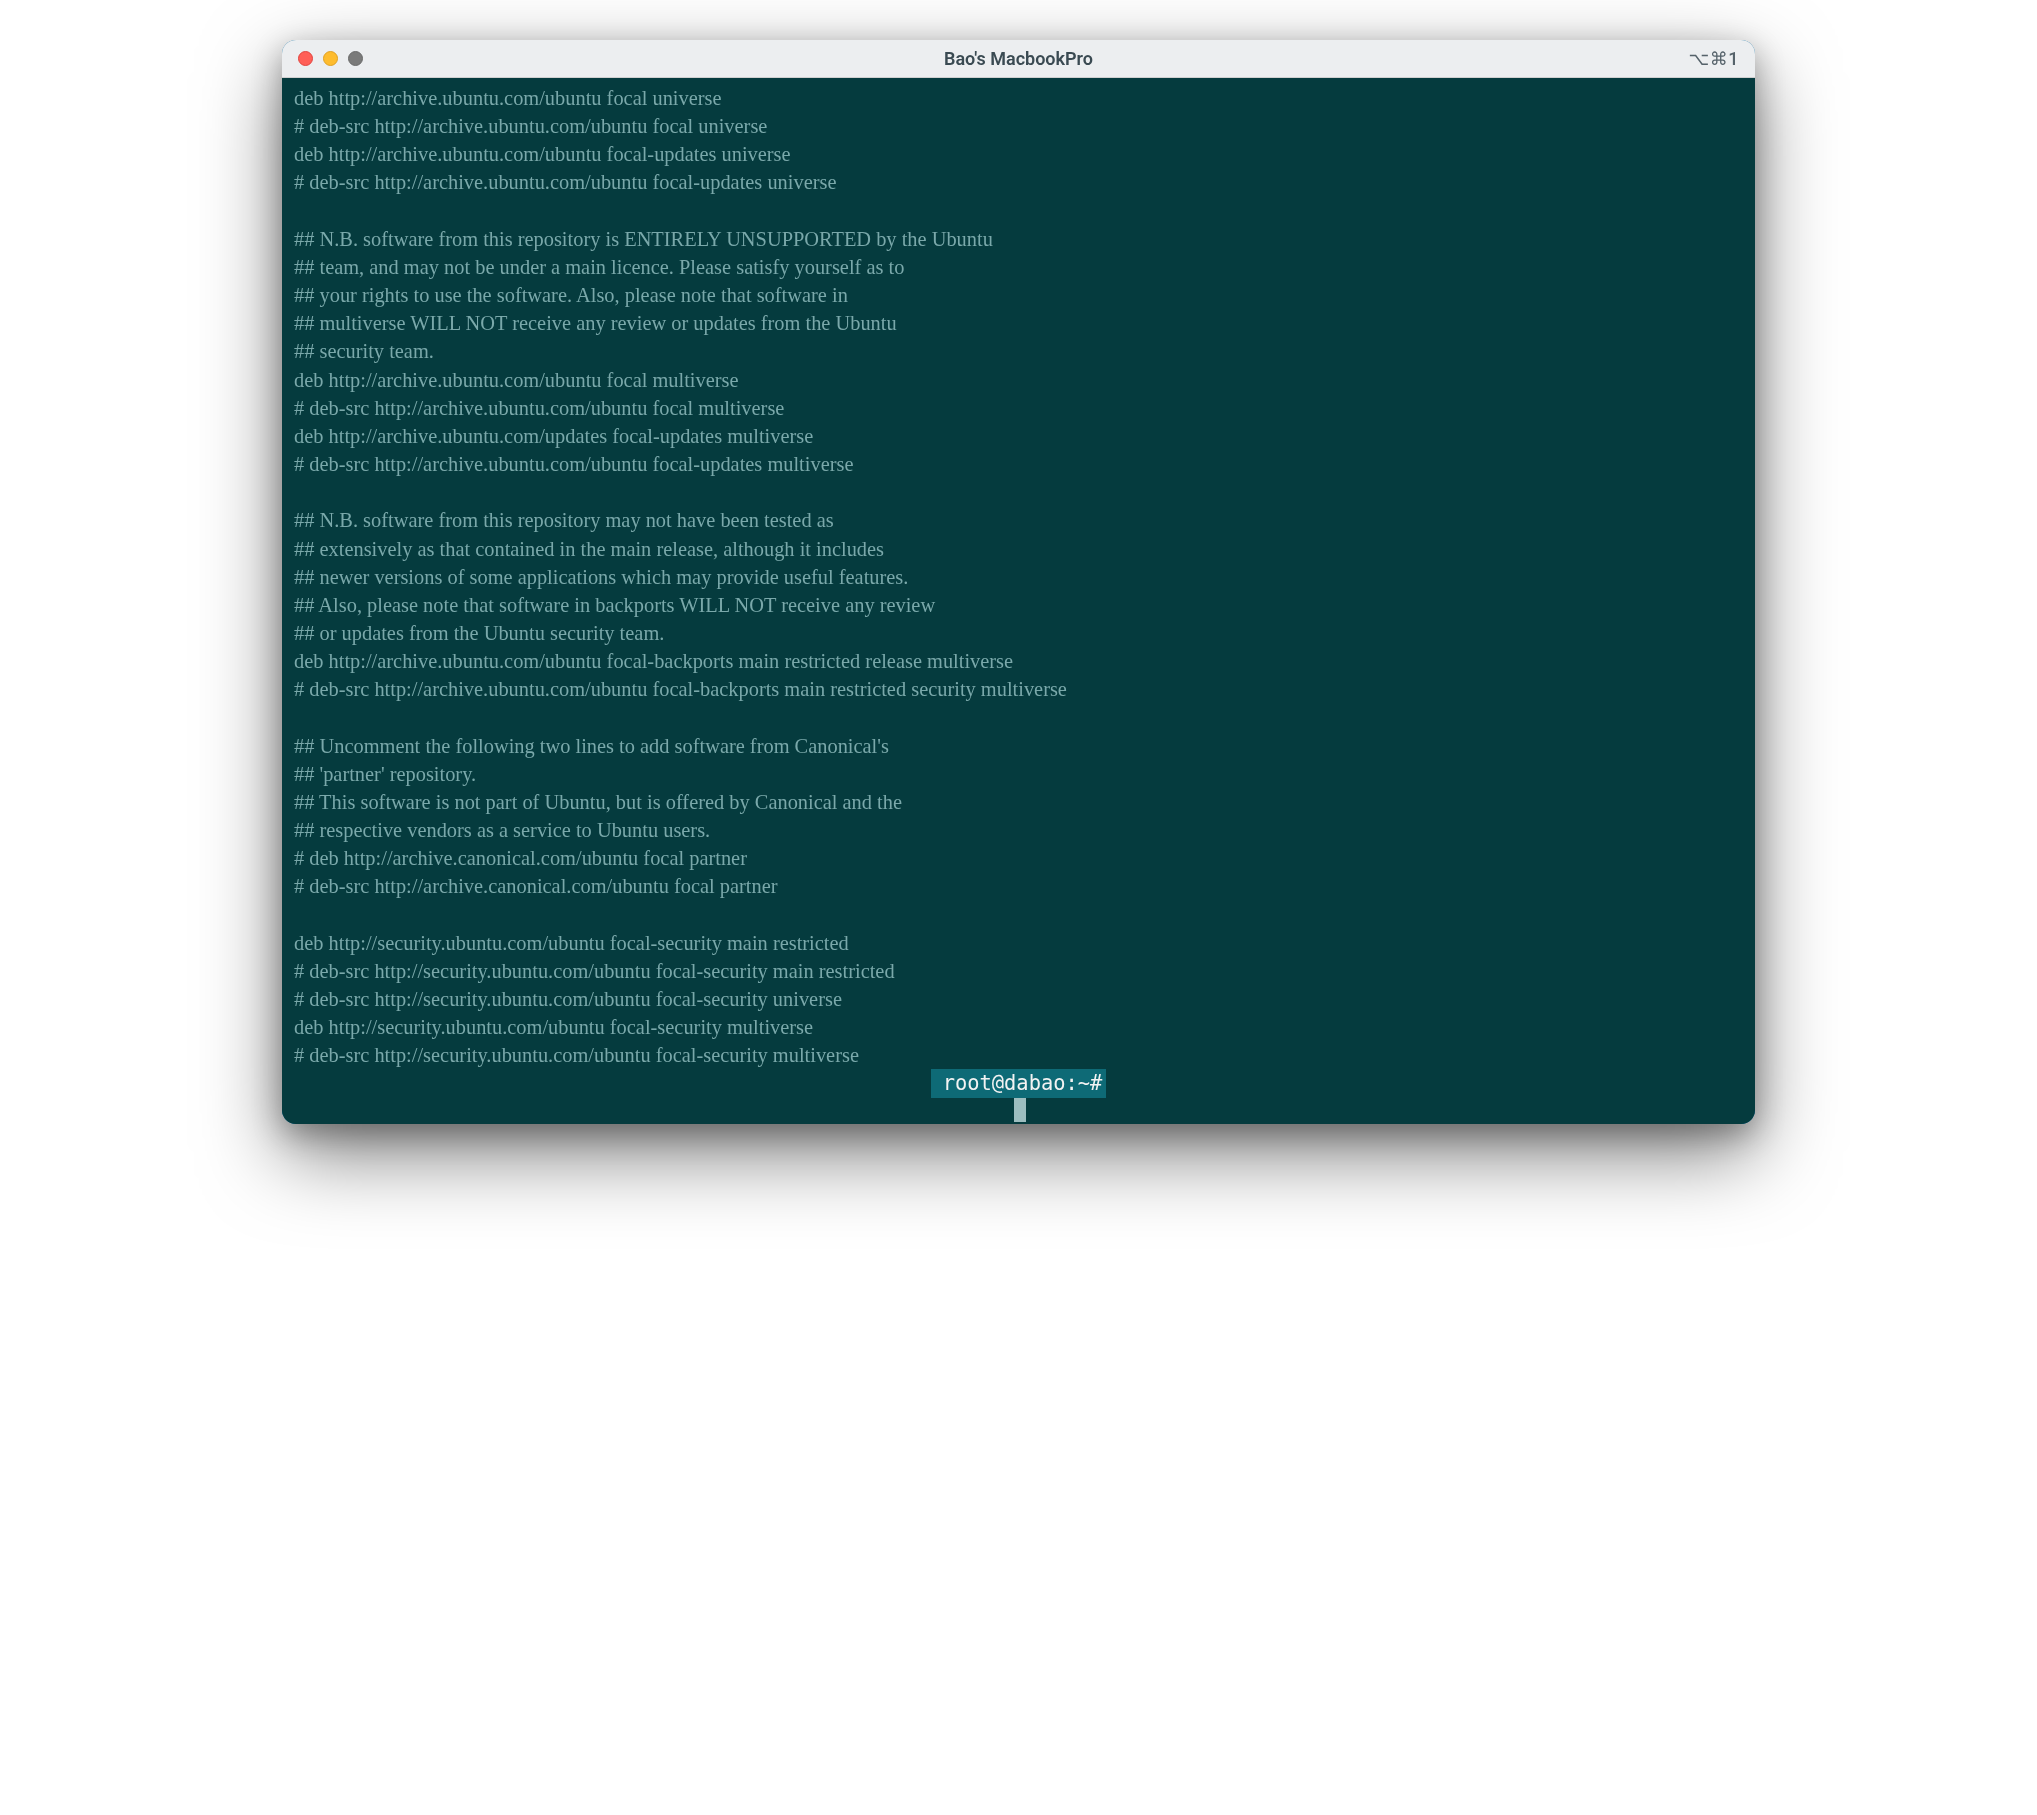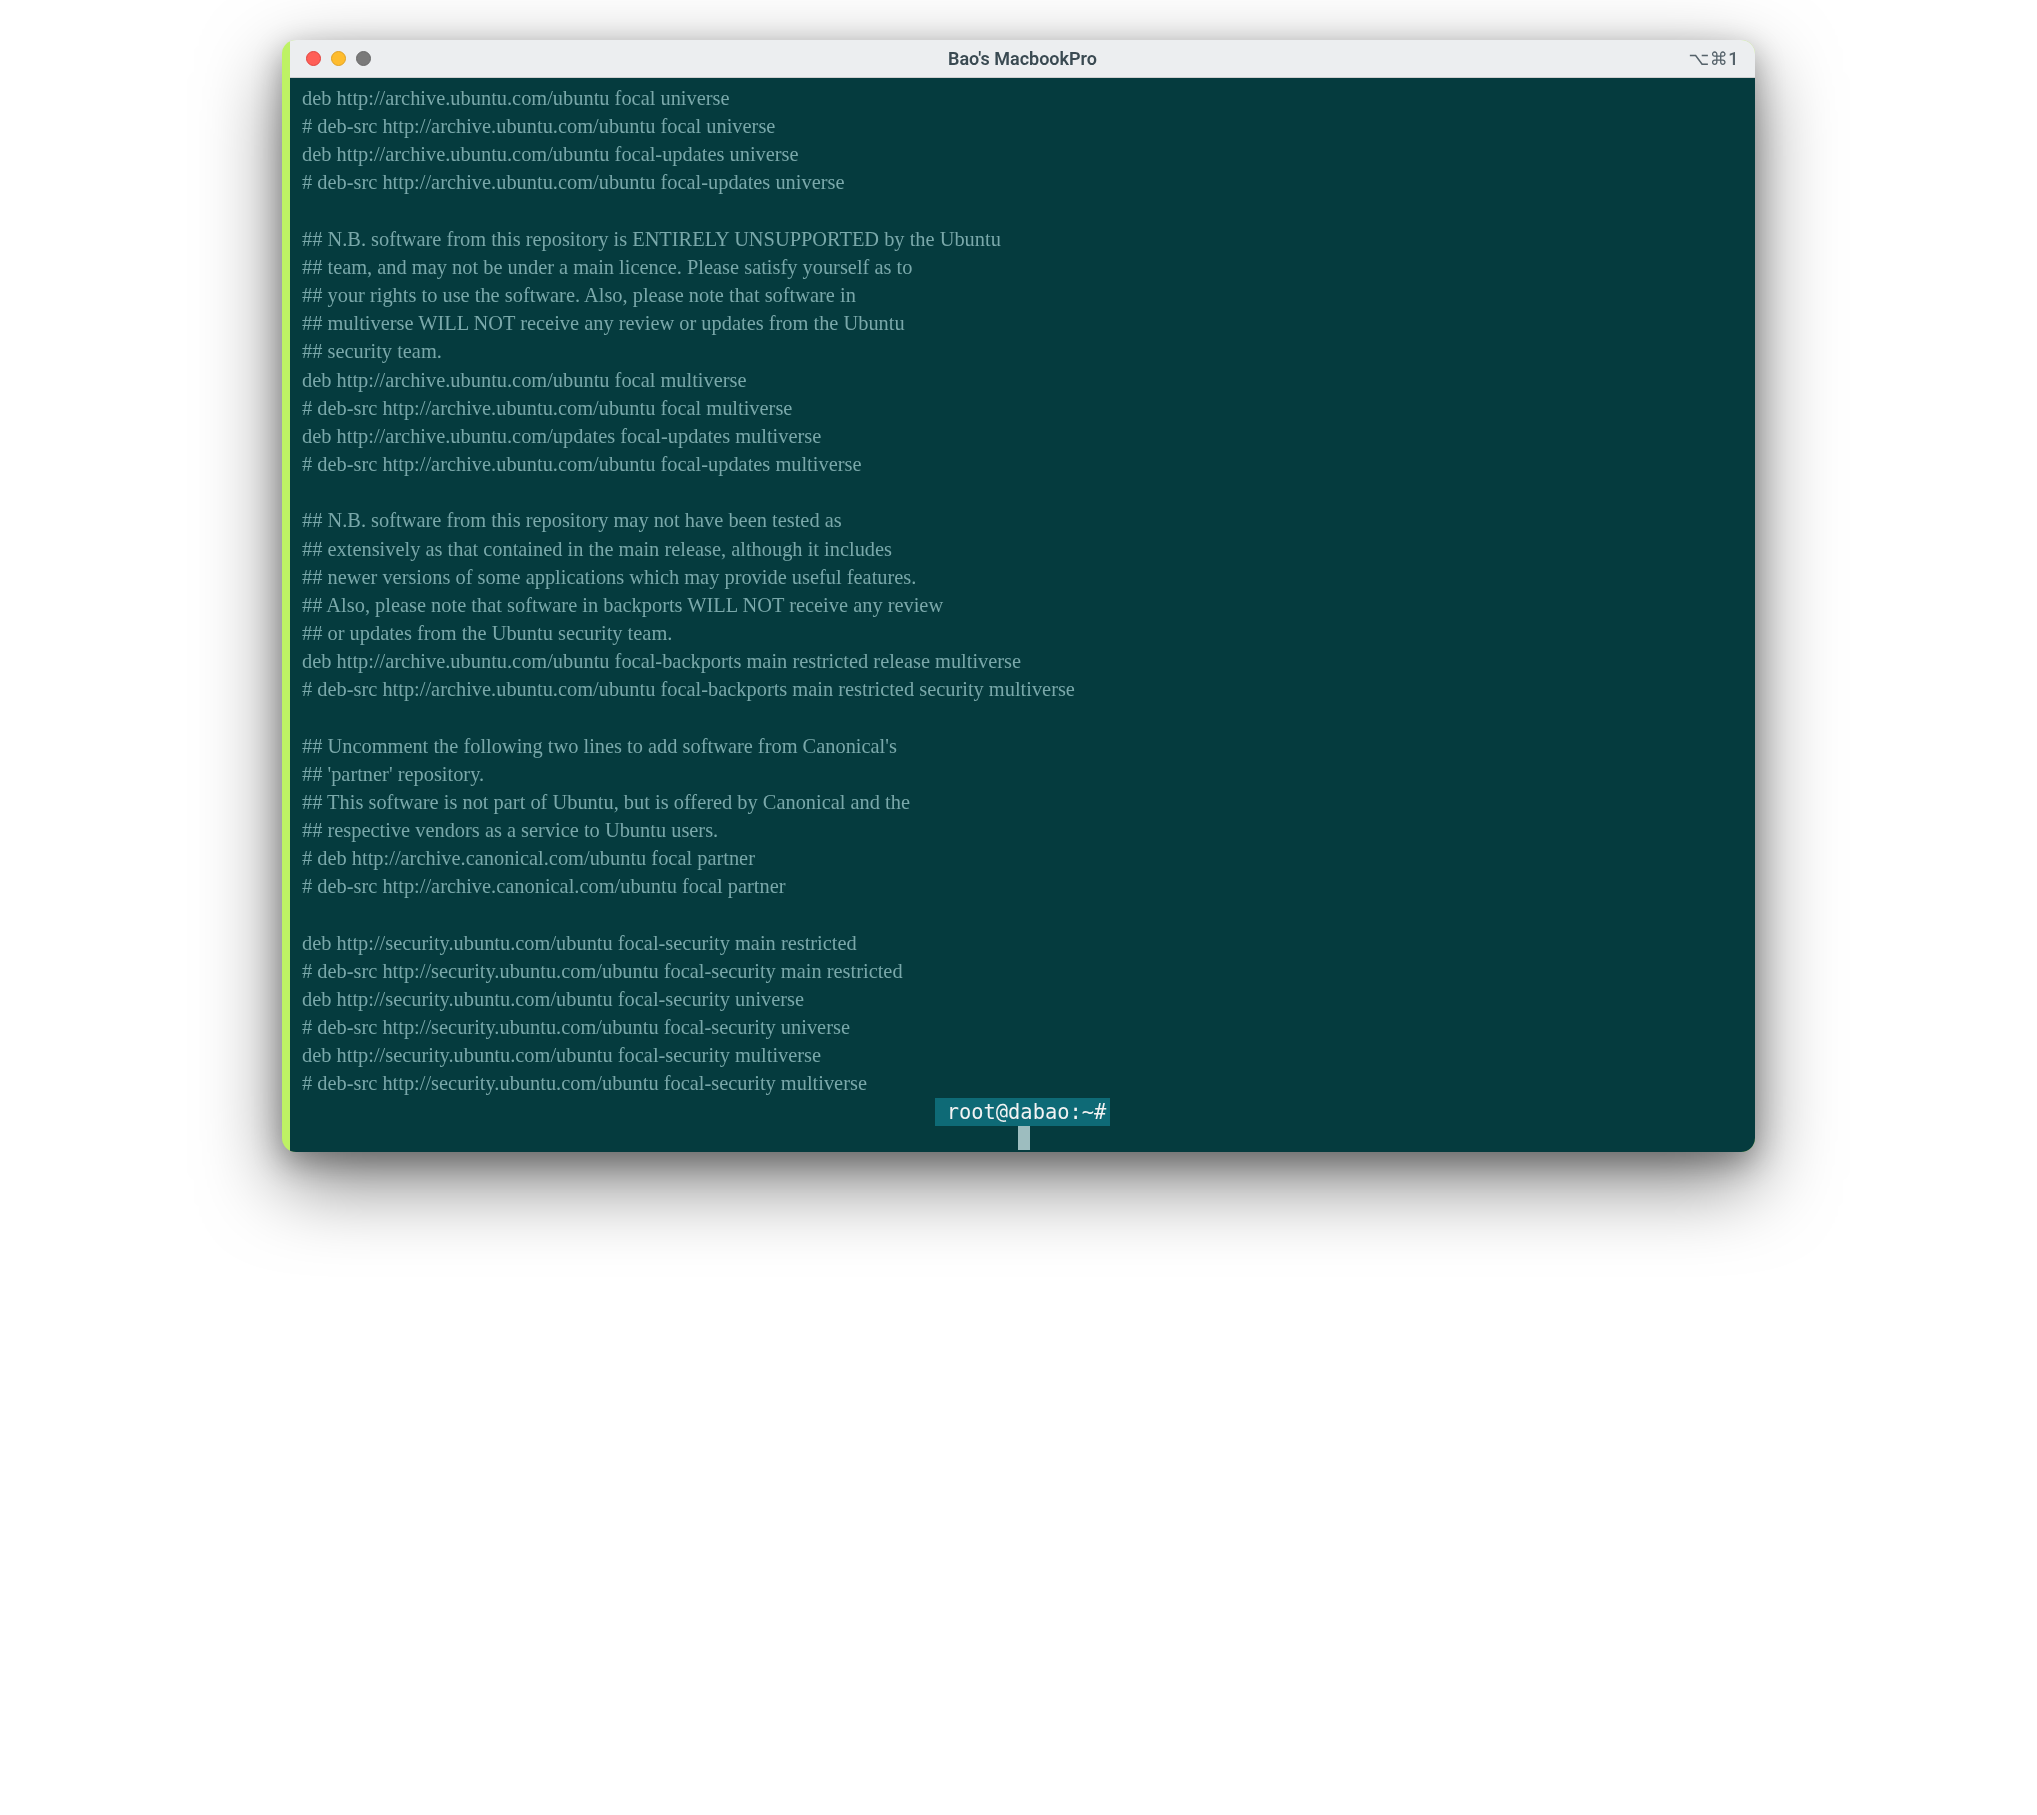--- a/index.html
+++ b/index.html
@@ -11,25 +11,24 @@
       background: #ffffff;
       display: flex;
       align-items: flex-start;
       justify-content: center;
       min-height: 100vh;
       padding: 40px;
       font-family: -apple-system, BlinkMacSystemFont, "Segoe UI", Roboto, sans-serif;
     }
     .window {
       width: 1473px;
-      background: #bef264;
+      background: #0369a1;
       border-radius: 14px;
       overflow: hidden;
       box-shadow: 0 30px 80px rgba(0,0,0,0.5), 0 10px 30px rgba(0,0,0,0.3);
-      padding-left: 8px;
     }
     .titlebar {
       background: #eceef0;
       height: 38px;
       display: flex;
       align-items: center;
       padding: 0 16px;
       position: relative;
       border-bottom: 1px solid #d0d0d0;
     }
@@ -137,21 +136,20 @@
         <div class="line">&nbsp;</div>
         <div class="line">## Uncomment the following two lines to add software from Canonical's</div>
         <div class="line">## 'partner' repository.</div>
         <div class="line">## This software is not part of Ubuntu, but is offered by Canonical and the</div>
         <div class="line">## respective vendors as a service to Ubuntu users.</div>
         <div class="line"># deb http://archive.canonical.com/ubuntu focal partner</div>
         <div class="line"># deb-src http://archive.canonical.com/ubuntu focal partner</div>
         <div class="line">&nbsp;</div>
         <div class="line">deb http://security.ubuntu.com/ubuntu focal-security main restricted</div>
         <div class="line"># deb-src http://security.ubuntu.com/ubuntu focal-security main restricted</div>
-        <div class="line">deb http://security.ubuntu.com/ubuntu focal-security universe</div>
         <div class="line"># deb-src http://security.ubuntu.com/ubuntu focal-security universe</div>
         <div class="line">deb http://security.ubuntu.com/ubuntu focal-security multiverse</div>
         <div class="line"># deb-src http://security.ubuntu.com/ubuntu focal-security multiverse</div>
       </div>
     <div class="prompt-line">
       <span class="prompt">root@dabao:~#</span>
       <span class="cursor"></span>
     </div>
   </div>
 </div>

